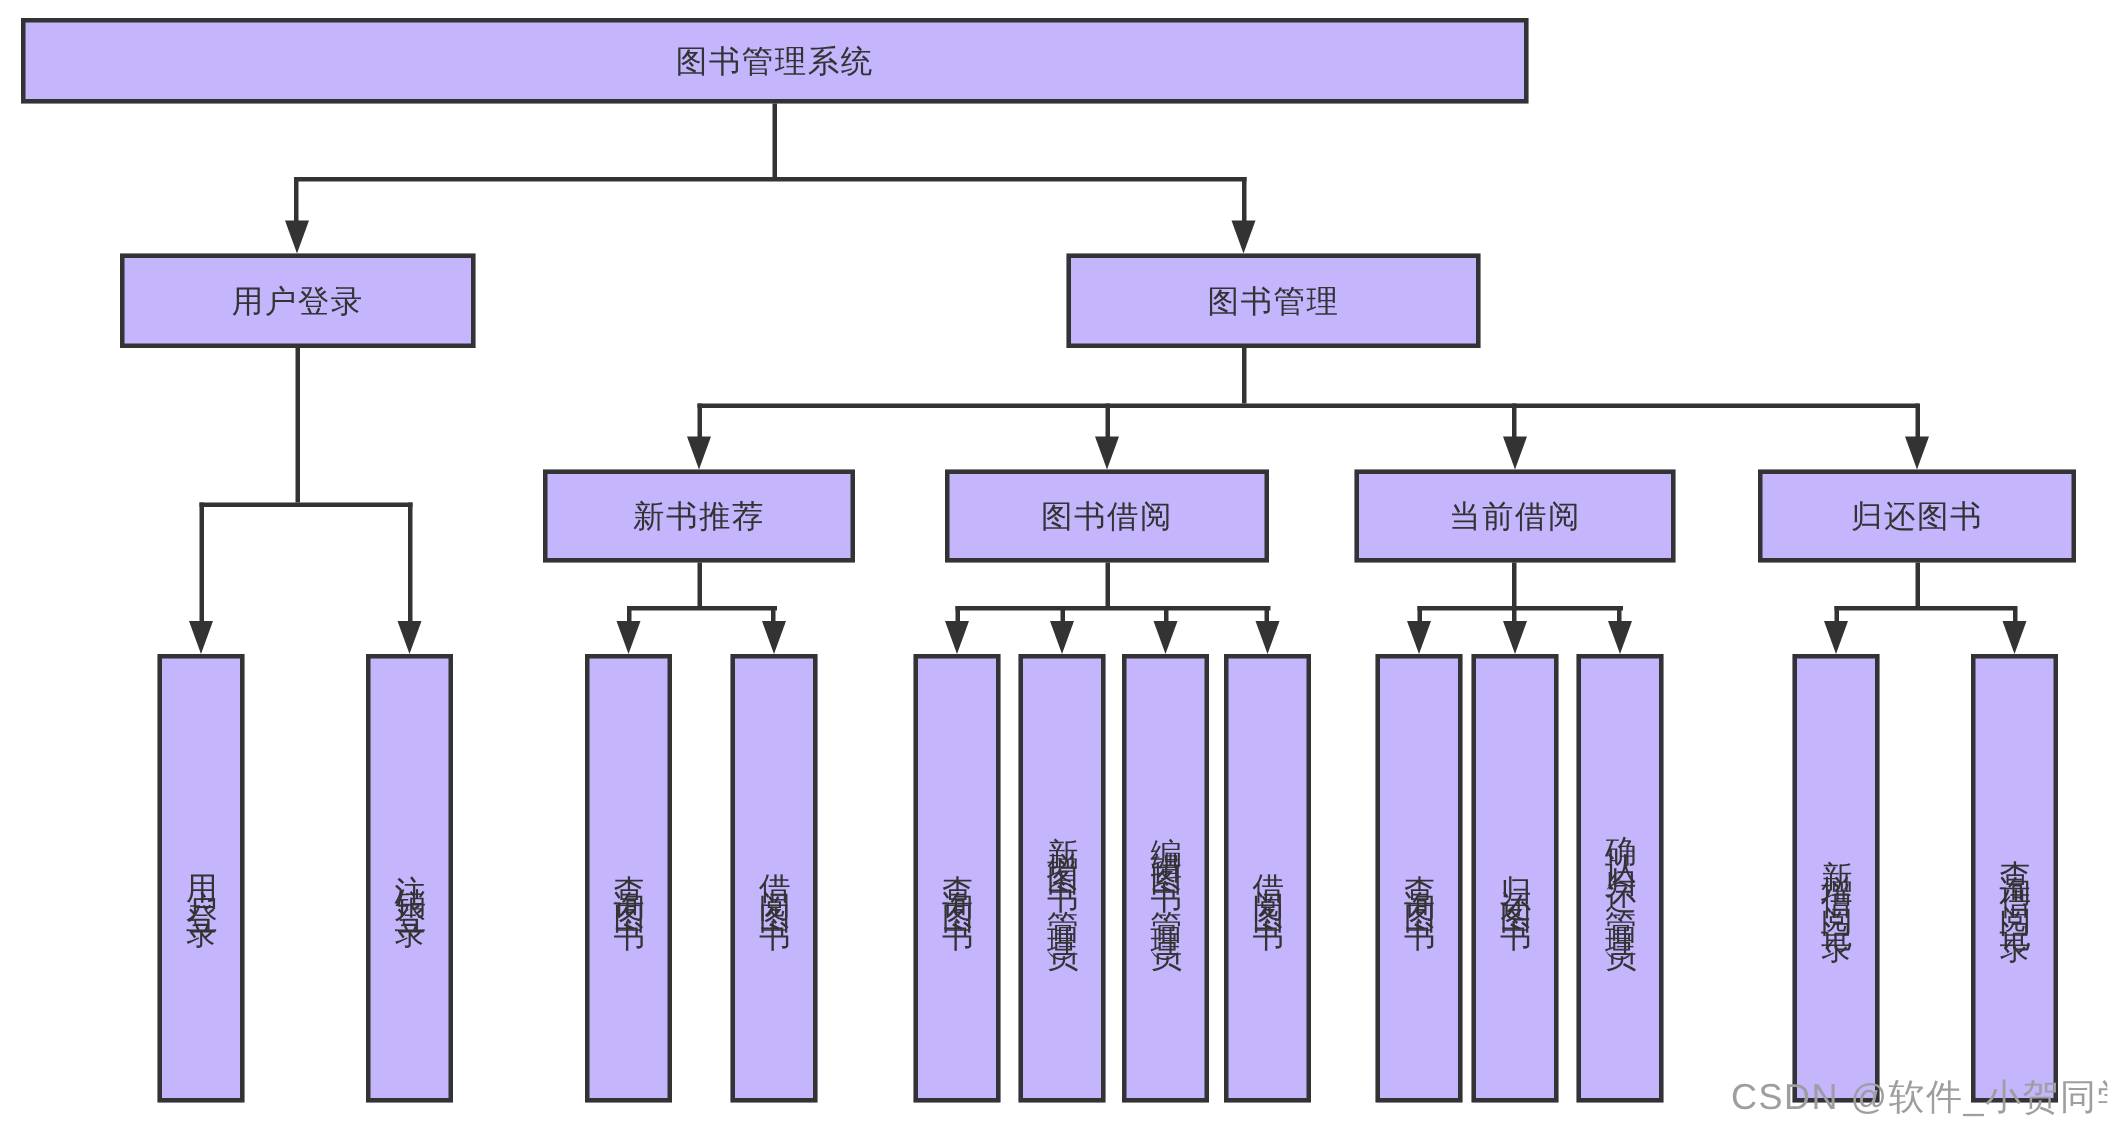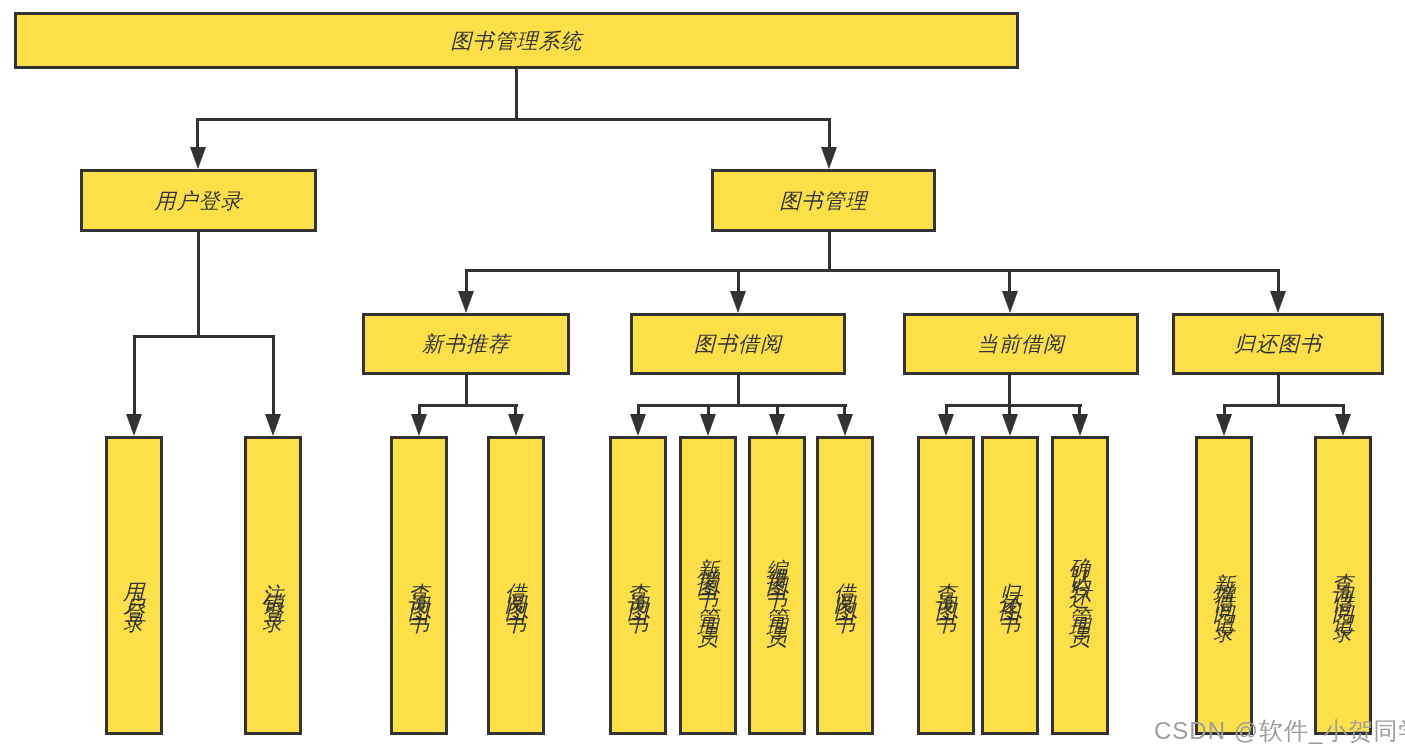--- a/index.html
+++ b/index.html
@@ -3,21 +3,21 @@
 <meta charset="utf-8">
 <style>
   html,body{margin:0;padding:0;background:#fff;}
   .stage{
     position:relative;width:1405px;height:747px;background:var(--bg,#ffffff);
     font-family:"Liberation Sans","DejaVu Sans",sans-serif;color:var(--text,#333333);
     overflow:hidden;
   }
   .box{
     position:absolute;box-sizing:border-box;border:3px solid var(--line,#333333);
-    background:#fde047;display:flex;font-size:21px;font-style:italic;
+    background:#c4b5fd;display:flex;font-size:21px;
   }
   .box>span{margin:auto;letter-spacing:1px;white-space:nowrap;}
   .vbox>span{
     writing-mode:vertical-rl;text-orientation:mixed;
     letter-spacing:10px;line-height:1;white-space:pre;
   }
   .hline{position:absolute;height:3px;background:var(--line,#333333);}
   .vline{position:absolute;width:3px;background:var(--line,#333333);}
   .arrow{
     position:absolute;width:0;height:0;
@@ -41,21 +41,21 @@
   <div class="vline" style="left:515px;top:69px;height:49px;"></div>
   <div class="hline" style="left:196px;top:118px;width:635px;"></div>
   <div class="vline" style="left:196px;top:118px;height:32px;"></div>
   <div class="arrow" style="left:190px;top:147px;"></div>
   <div class="vline" style="left:828px;top:118px;height:32px;"></div>
   <div class="arrow" style="left:821px;top:147px;"></div>
 
   <div class="box" style="left:80px;top:169px;width:237px;height:63px;">
     <span>用户登录</span>
   </div>
-  <div class="box" style="left:711px;top:169px;width:225px;height:63px;">
+  <div class="box" style="left:711px;top:169px;width:276px;height:63px;">
     <span>图书管理</span>
   </div>
 
   <div class="vline" style="left:197px;top:232px;height:103px;"></div>
   <div class="hline" style="left:133px;top:335px;width:142px;"></div>
   <div class="vline" style="left:133px;top:335px;height:82px;"></div>
   <div class="arrow" style="left:126px;top:414px;"></div>
   <div class="vline" style="left:272px;top:335px;height:82px;"></div>
   <div class="arrow" style="left:265px;top:414px;"></div>
 
@@ -69,21 +69,21 @@
   <div class="arrow" style="left:1002px;top:291px;"></div>
   <div class="vline" style="left:1277px;top:269px;height:25px;"></div>
   <div class="arrow" style="left:1270px;top:291px;"></div>
 
   <div class="box" style="left:630px;top:313px;width:216px;height:62px;">
     <span>图书借阅</span>
   </div>
   <div class="box" style="left:362px;top:313px;width:208px;height:62px;">
     <span>新书推荐</span>
   </div>
-  <div class="box" style="left:903px;top:313px;width:236px;height:62px;">
+  <div class="box" style="left:903px;top:313px;width:214px;height:62px;">
     <span>当前借阅</span>
   </div>
   <div class="box" style="left:1172px;top:313px;width:212px;height:62px;">
     <span>归还图书</span>
   </div>
 
   <div class="vline" style="left:465px;top:375px;height:30px;"></div>
   <div class="hline" style="left:418px;top:404px;width:100px;"></div>
   <div class="vline" style="left:418px;top:404px;height:14px;"></div>
   <div class="arrow" style="left:411px;top:414px;"></div>

